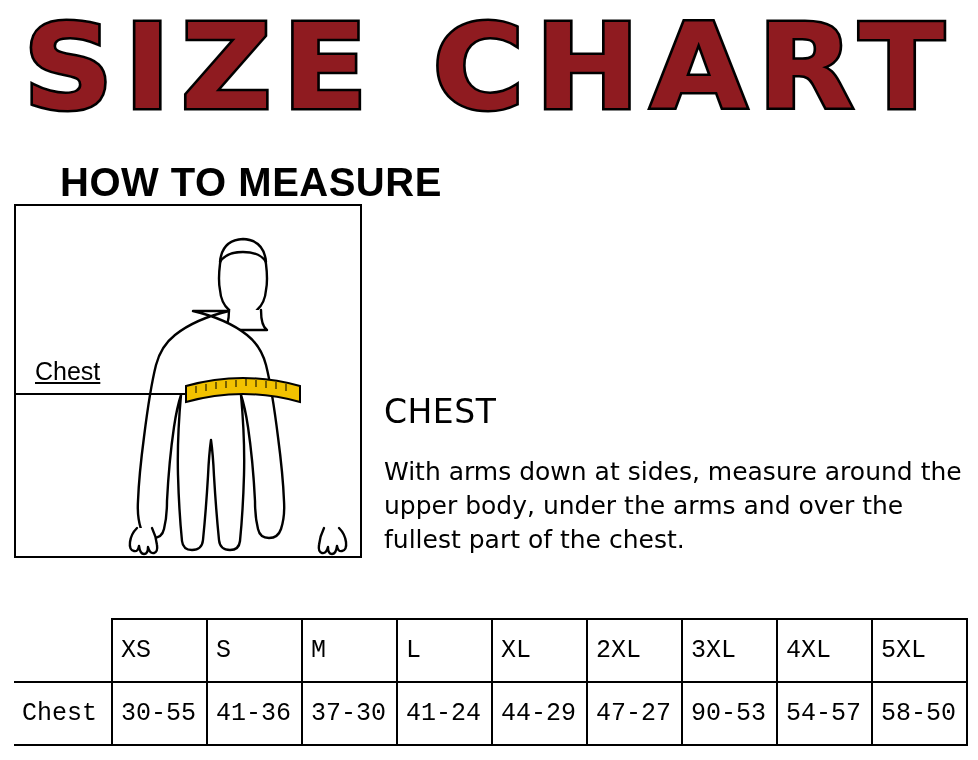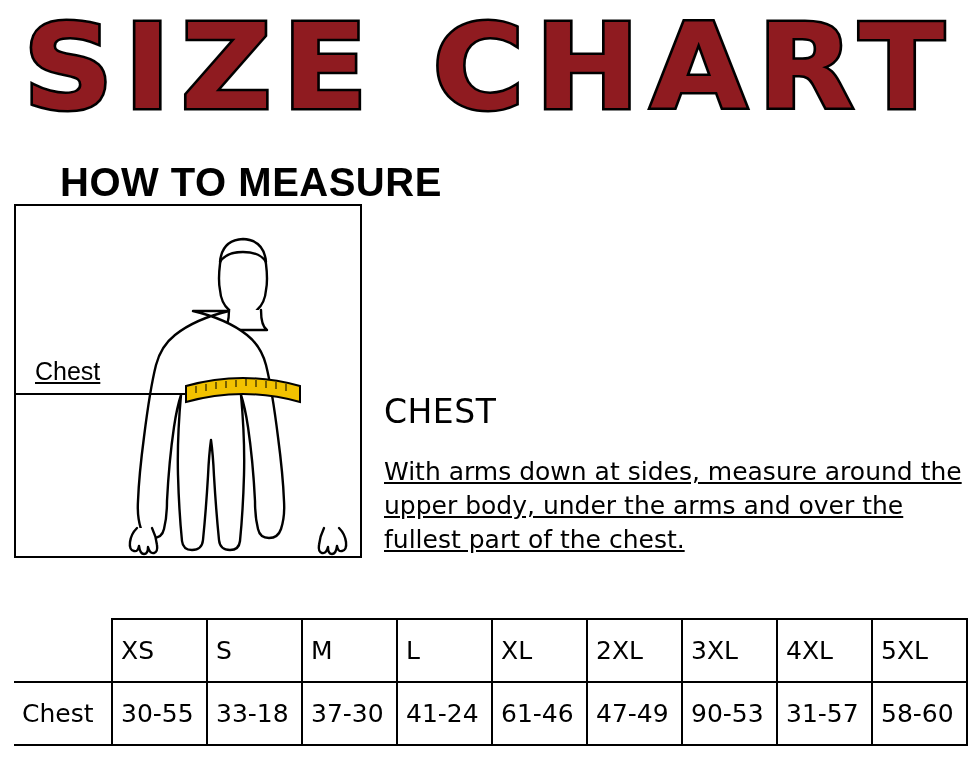--- a/index.html
+++ b/index.html
@@ -83,39 +83,39 @@
     letter-spacing: 0.5px;
   }
   .desc-body {
     position: absolute;
     left: 384px;
     top: 455px;
     width: 590px;
     font-family: "DejaVu Sans", sans-serif;
     font-size: 25px;
     line-height: 1.36;
-    text-decoration: underline;
   }
 
   
   .size-table {
     position: absolute;
     left: 14px;
     top: 618px;
     border-collapse: collapse;
     table-layout: fixed;
     font-family: "DejaVu Sans", sans-serif;
     font-size: 25px;
   }
   .size-table td {
     border: 2px solid #000000;
     height: 61px;
     padding: 0 8px;
     vertical-align: middle;
     white-space: nowrap;
+    font-family: Liberation Mono, monospace;
   }
   .size-table td.corner {
     border: none;
   }
   .size-table td.rowhead {
     border-right: 2px solid #000000;
     border-top: 2px solid #000000;
     border-bottom: 2px solid #000000;
     border-left: none;
     text-align: left;
@@ -225,23 +225,23 @@
       <td>L</td>
       <td>XL</td>
       <td>2XL</td>
       <td>3XL</td>
       <td>4XL</td>
       <td>5XL</td>
     </tr>
     <tr>
       <td class="rowhead">Chest</td>
       <td>30-55</td>
-      <td>33-18</td>
+      <td>41-36</td>
       <td>37-30</td>
       <td>41-24</td>
-      <td>61-46</td>
-      <td>47-49</td>
+      <td>44-29</td>
+      <td>47-27</td>
       <td>90-53</td>
-      <td>31-57</td>
-      <td>58-60</td>
+      <td>54-57</td>
+      <td>58-50</td>
     </tr>
   </tbody>
 </table>
 
 </body></html>

